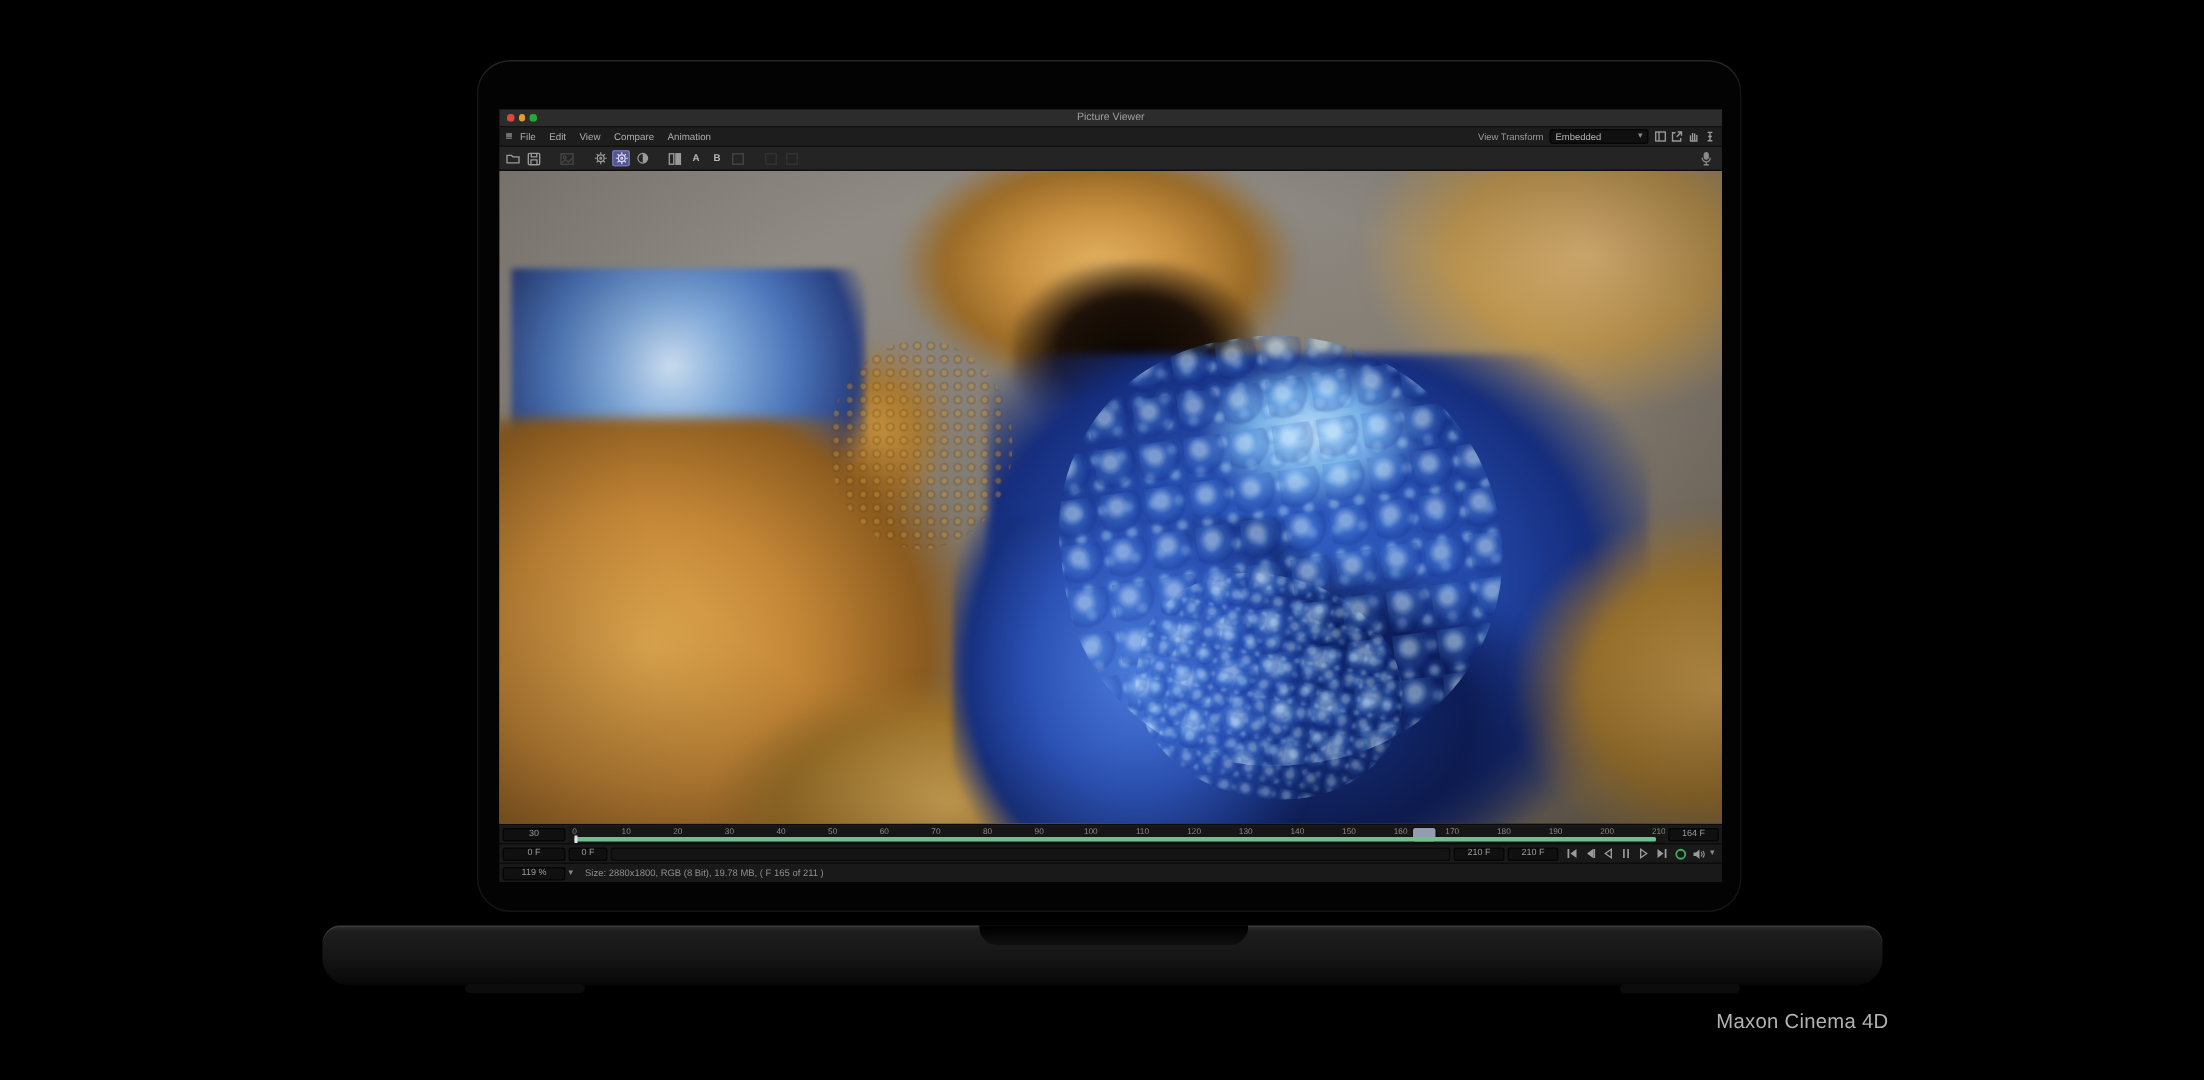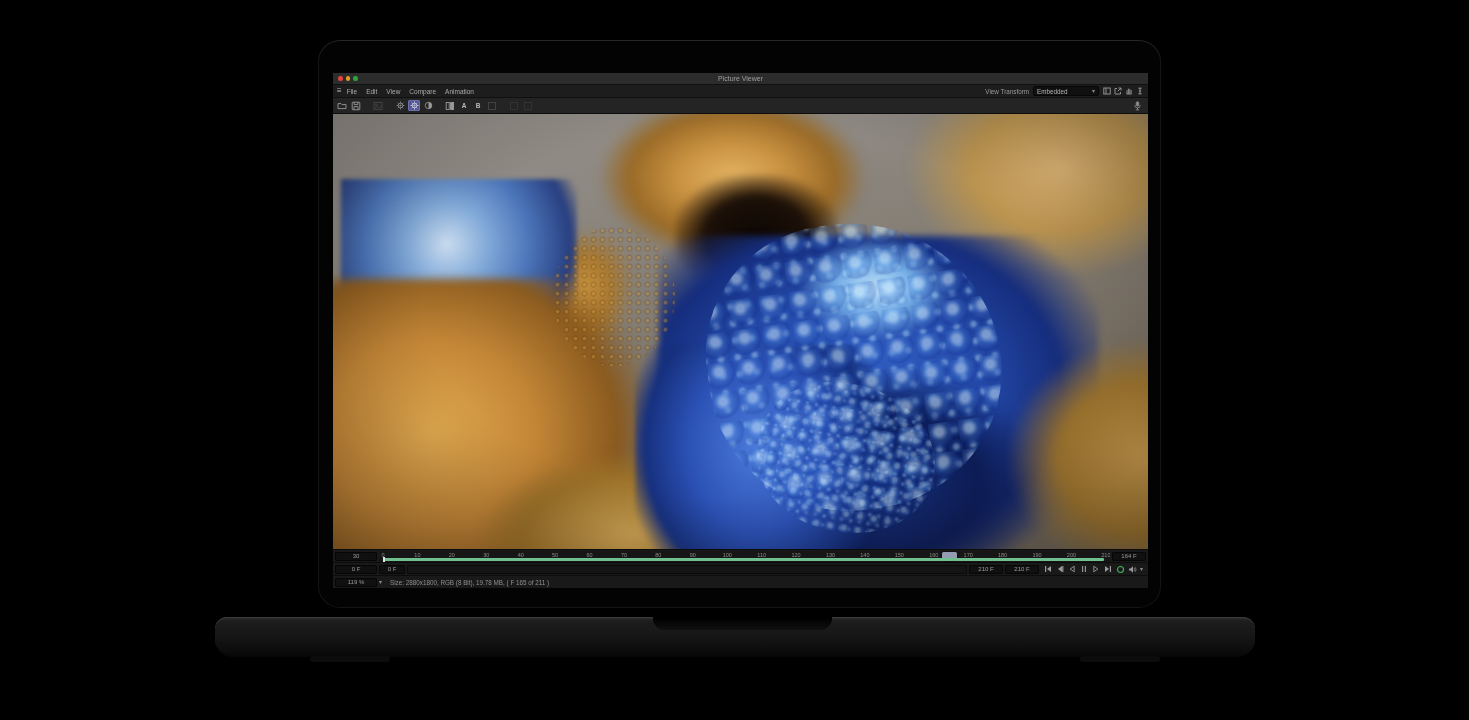--- a/index.html
+++ b/index.html
@@ -451,14 +451,15 @@
       </div>
     </div>
   </div>
 
   <div class="base">
     <div class="scoop"></div>
     <div class="foot l"></div>
     <div class="foot r"></div>
   </div>
 
+  <div class="caption">Maxon Cinema 4D</div>
 
 </div>
 
 </body></html>

